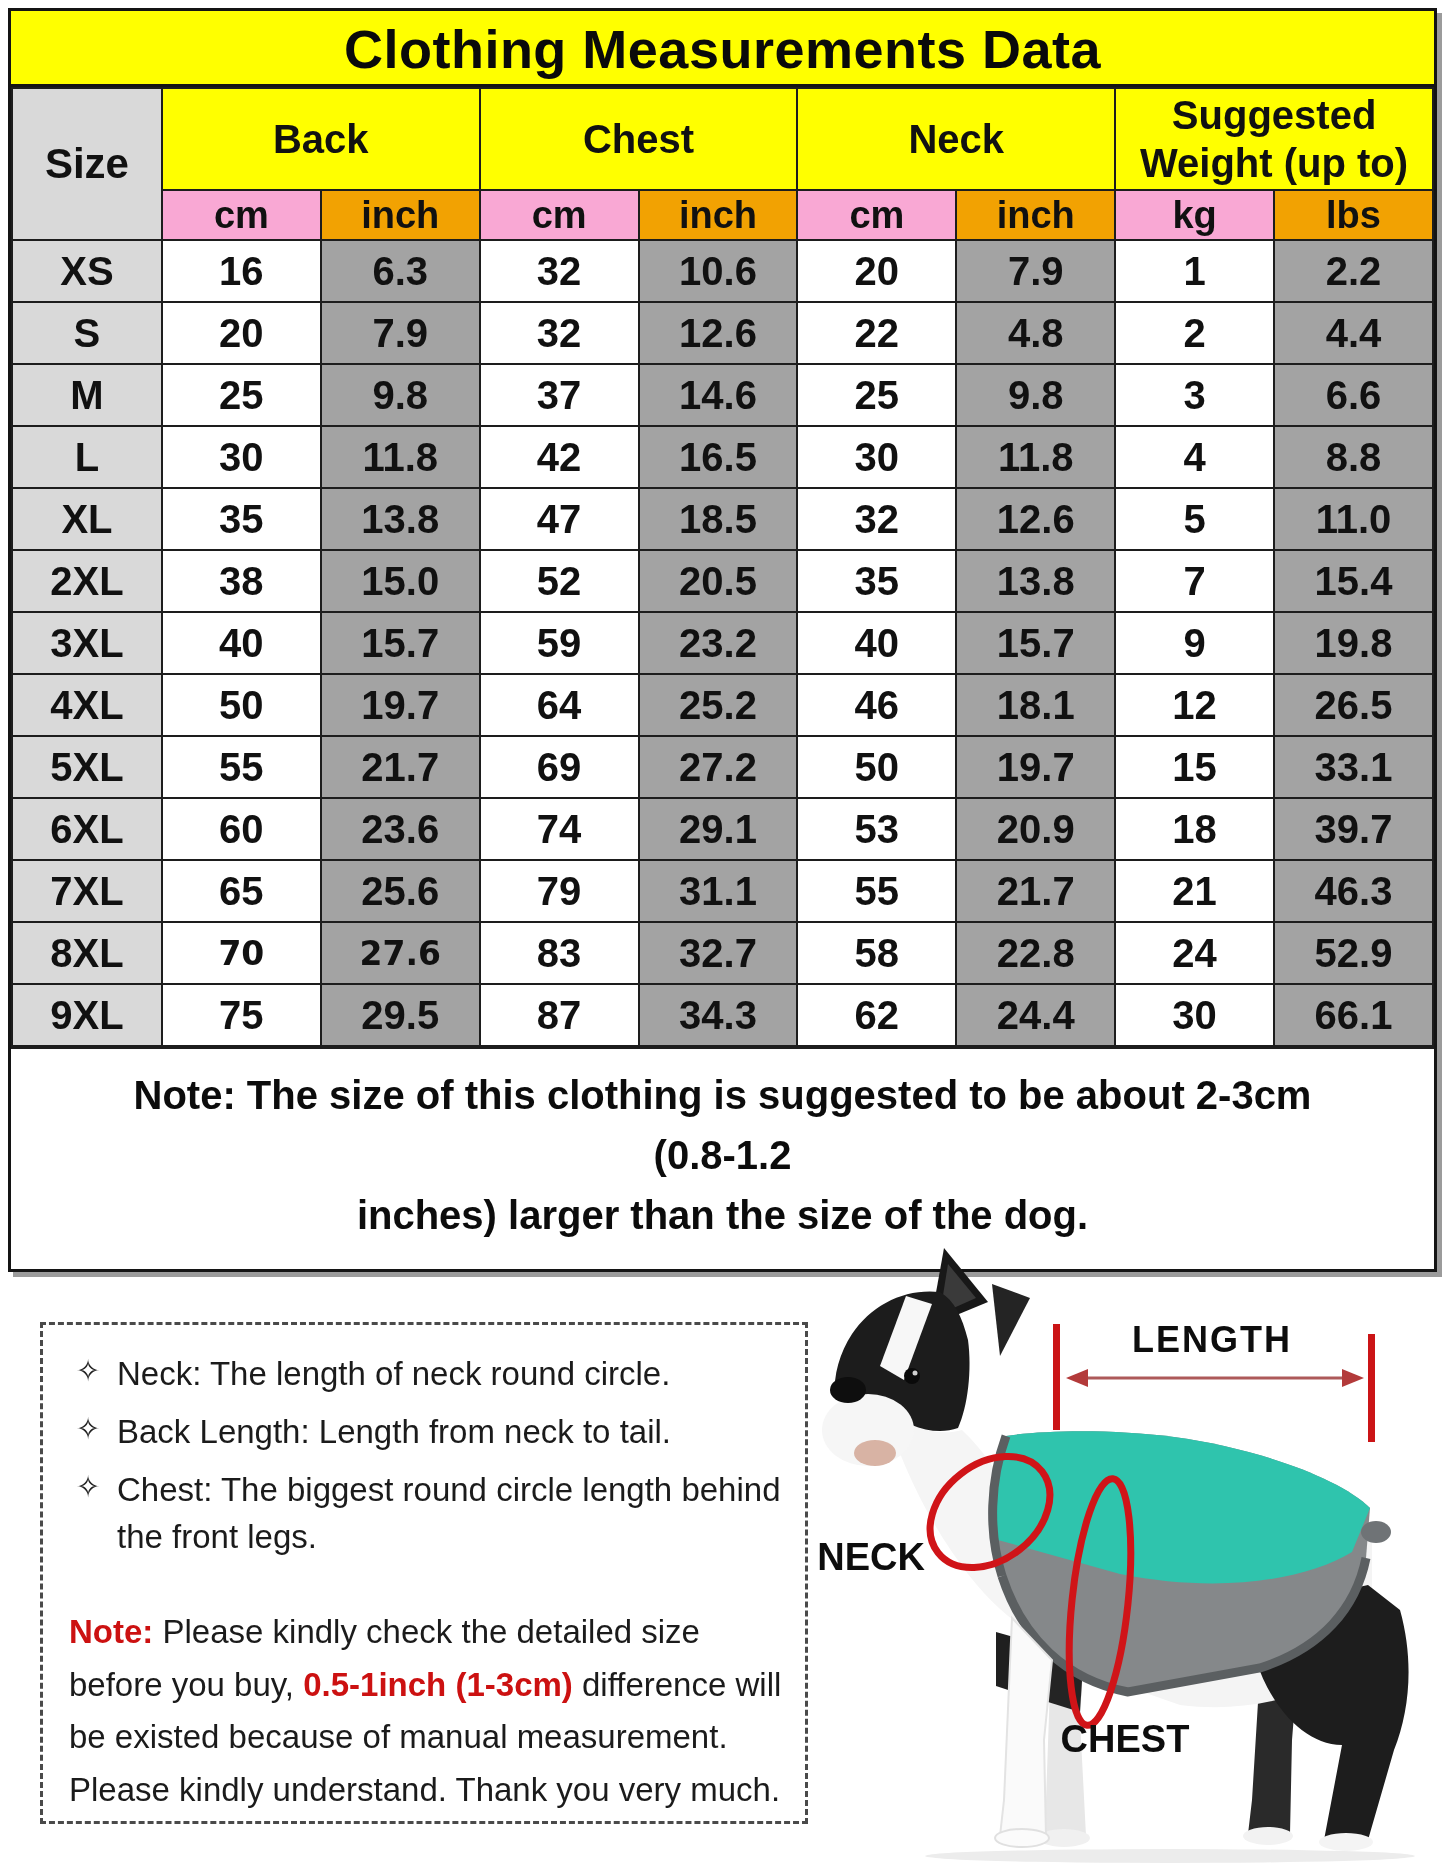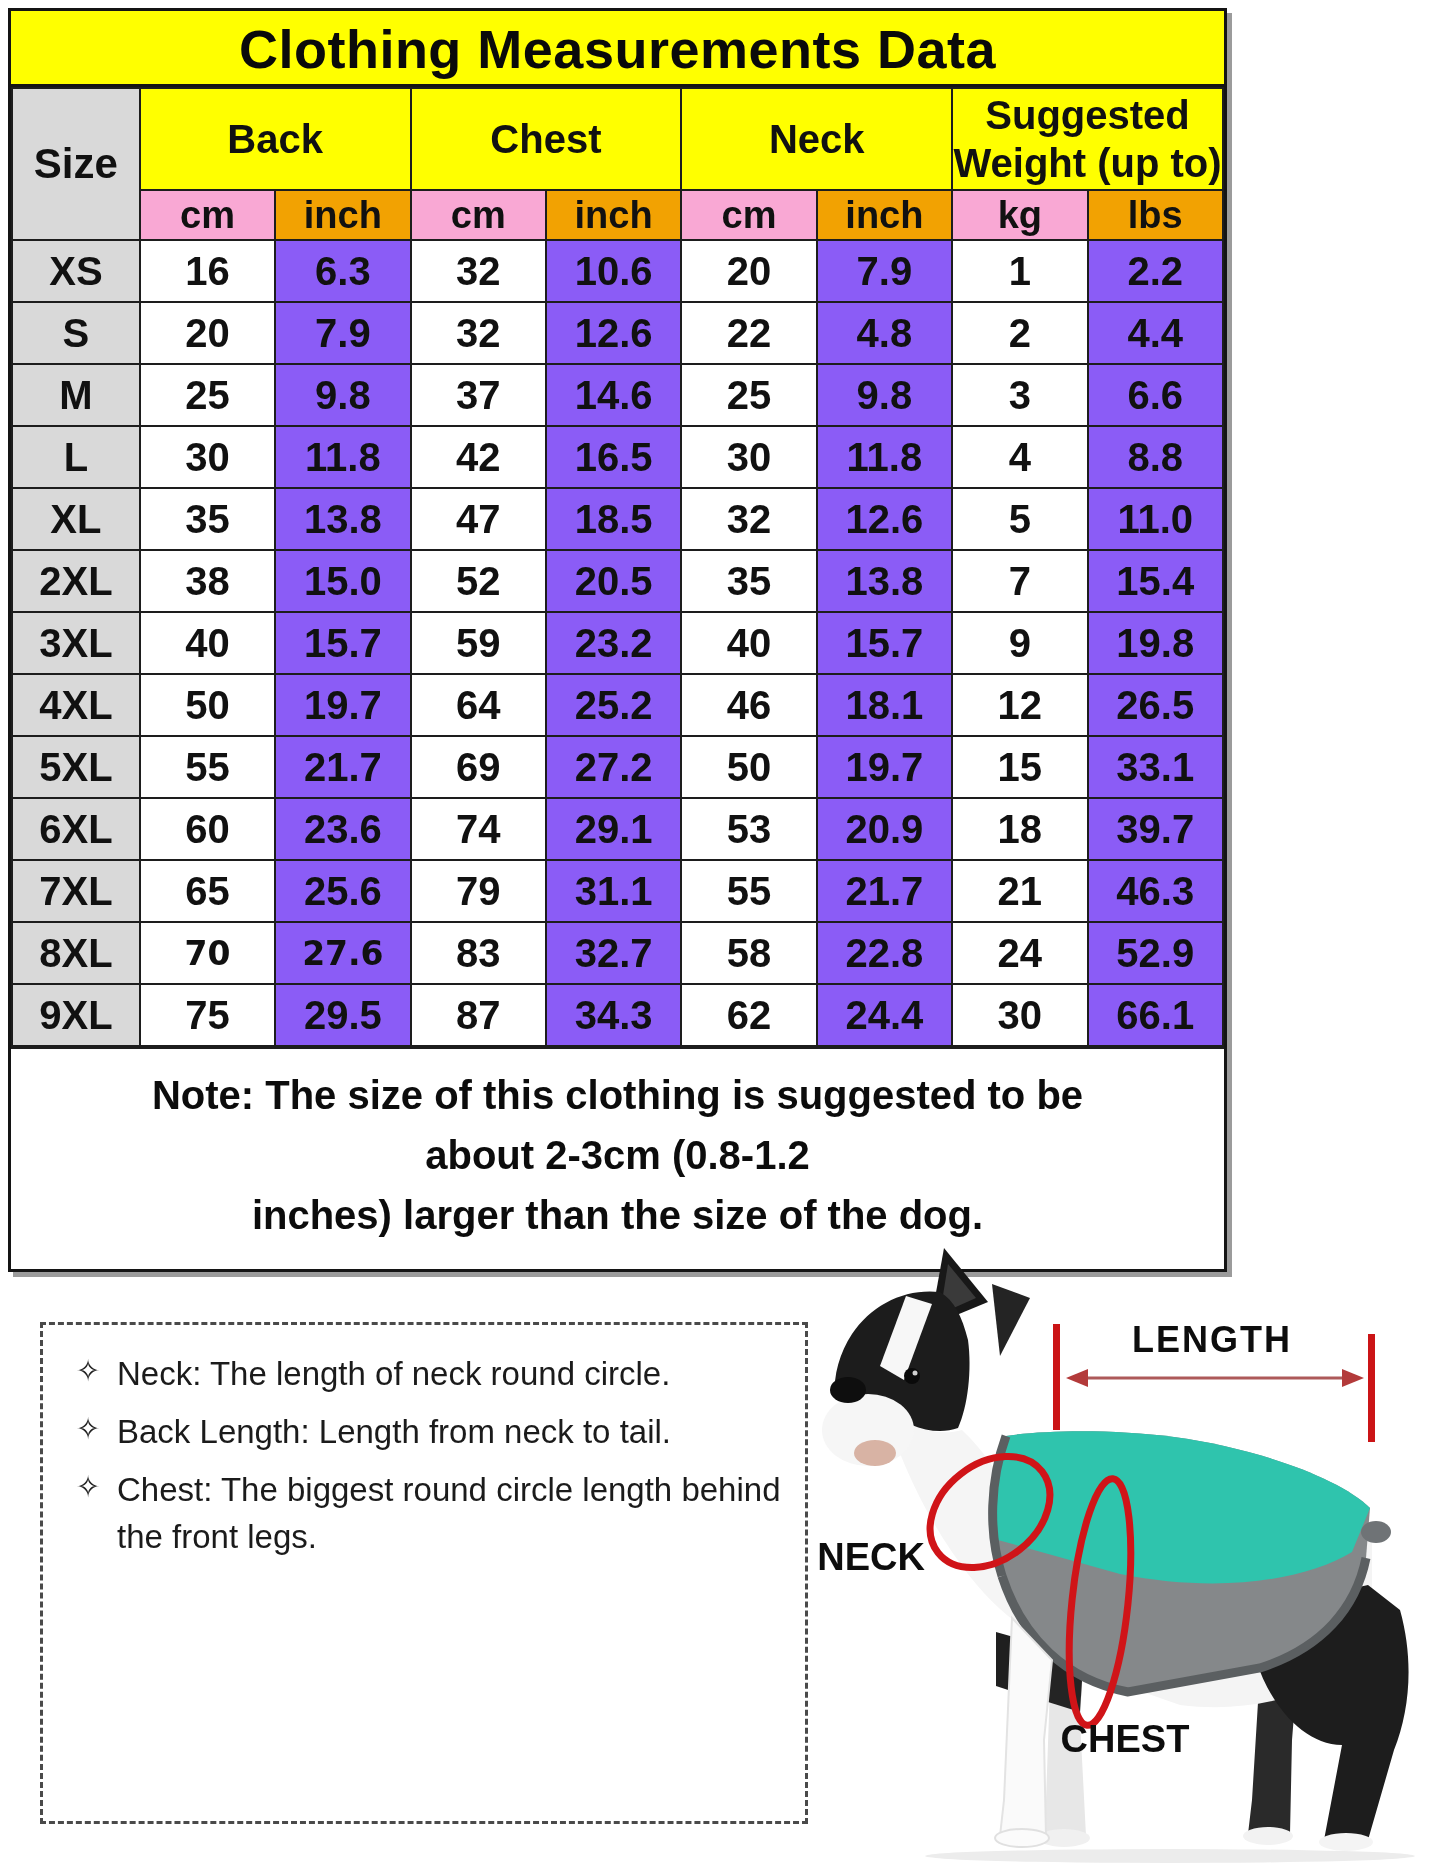--- a/index.html
+++ b/index.html
@@ -1,40 +1,40 @@
 <!DOCTYPE html>
 <html><head>
 <meta charset="utf-8">
 <style>
   * { box-sizing: border-box; margin: 0; padding: 0; }
   html,body { width:1445px; height:1864px; background:#ffffff;
     font-family:"Liberation Sans", sans-serif; color:#111; }
   .sheet { position:relative; width:1445px; height:1864px; overflow:hidden; }
 
   
-  .tablewrap { position:absolute; left:8px; top:8px; width:1219px;
+  .tablewrap { position:absolute; left:8px; top:8px; width:1429px;
     border:3px solid #141414; background:#fff; box-shadow:5px 5px 0 #9b9b9b; }
   .title-bar { background:#FFFF00; border-bottom:3px solid #141414;
     height:76px; line-height:76px; text-align:center;
     font-size:54px; font-weight:bold; letter-spacing:0.5px; color:#0a0a0a; }
   table.size-table { width:100%; border-collapse:collapse; table-layout:fixed; }
   table.size-table col.c-size { width:10.55%; }
   table.size-table col.c-val { width:11.18%; }
   .size-table th, .size-table td { border:2px solid #1d1d1d; text-align:center;
     vertical-align:middle; overflow:hidden; }
   tr.group-row th { background:#FFFF00; font-size:40px; font-weight:bold;
     height:102px; line-height:1.2; }
   tr.group-row th.size-head { background:#D9D9D9; font-size:42px; }
   tr.sub-row th { height:50px; font-size:38px; font-weight:bold; }
   th.sub-plain { background:#f9a8d4; }
   th.sub-orange { background:#F2A202; }
   tbody th.size-cell { background:#D9D9D9; font-weight:bold; font-size:40px; height:62px;margin-top:24px; }
   tbody td { font-size:40px; font-weight:600; height:62px; }
   tbody td.col-plain { background:#FFFFFF; }
-  tbody td.col-orange { background:#8b5cf6; }
+  tbody td.col-orange { background:#a3a3a3; }
   tbody td.edited { font-family:"DejaVu Sans", sans-serif; font-size:33px; font-weight:bold; }
   .table-note { border-top:2px solid #1d1d1d; background:#ffffff; text-align:center;
     padding:16px 96px 24px; font-size:40px; font-weight:bold; line-height:1.5; color:#0c0c0c; }
 
   
   .info-box { position:absolute; left:40px; top:1322px; width:768px; height:502px;
     border:3px dashed #4a4a4a; padding:26px 22px 20px 16px; background:transparent; }
   .bullet { display:flex; align-items:flex-start; margin-bottom:12px; }
   .bullet .marker { font-family:"DejaVu Sans", sans-serif; font-size:30px; color:#222;
     width:58px; text-align:center; flex:0 0 58px; padding-top:2px; }
@@ -243,20 +243,23 @@
       <span class="btxt">Neck: The length of neck round circle.</span>
     </div>
     <div class="bullet">
       <span class="marker">✧</span>
       <span class="btxt">Back Length: Length from neck to tail.</span>
     </div>
     <div class="bullet">
       <span class="marker">✧</span>
       <span class="btxt">Chest: The biggest round circle length behind the front legs.</span>
     </div>
+    <p class="buy-note">
+      <span class="red-bold">Note:</span><span> Please kindly check the detailed size before you buy, </span><span class="red-bold">0.5-1inch (1-3cm)</span><span> difference will be existed because of manual measurement. Please kindly understand. Thank you very much.</span>
+    </p>
   </div>
 
   <svg class="dog-svg" viewBox="0 0 745 624">
 
     <ellipse cx="470" cy="616" rx="245" ry="7" fill="#ececec"></ellipse>
 
     <g>
 
       <path d="M 352,390 L 346,560 L 342,596 L 386,596 L 380,480 L 384,410 Z" fill="#e7e7e7"></path>
       <path d="M 352,390 L 384,410 L 380,472 L 348,462 Z" fill="#242424"></path>

